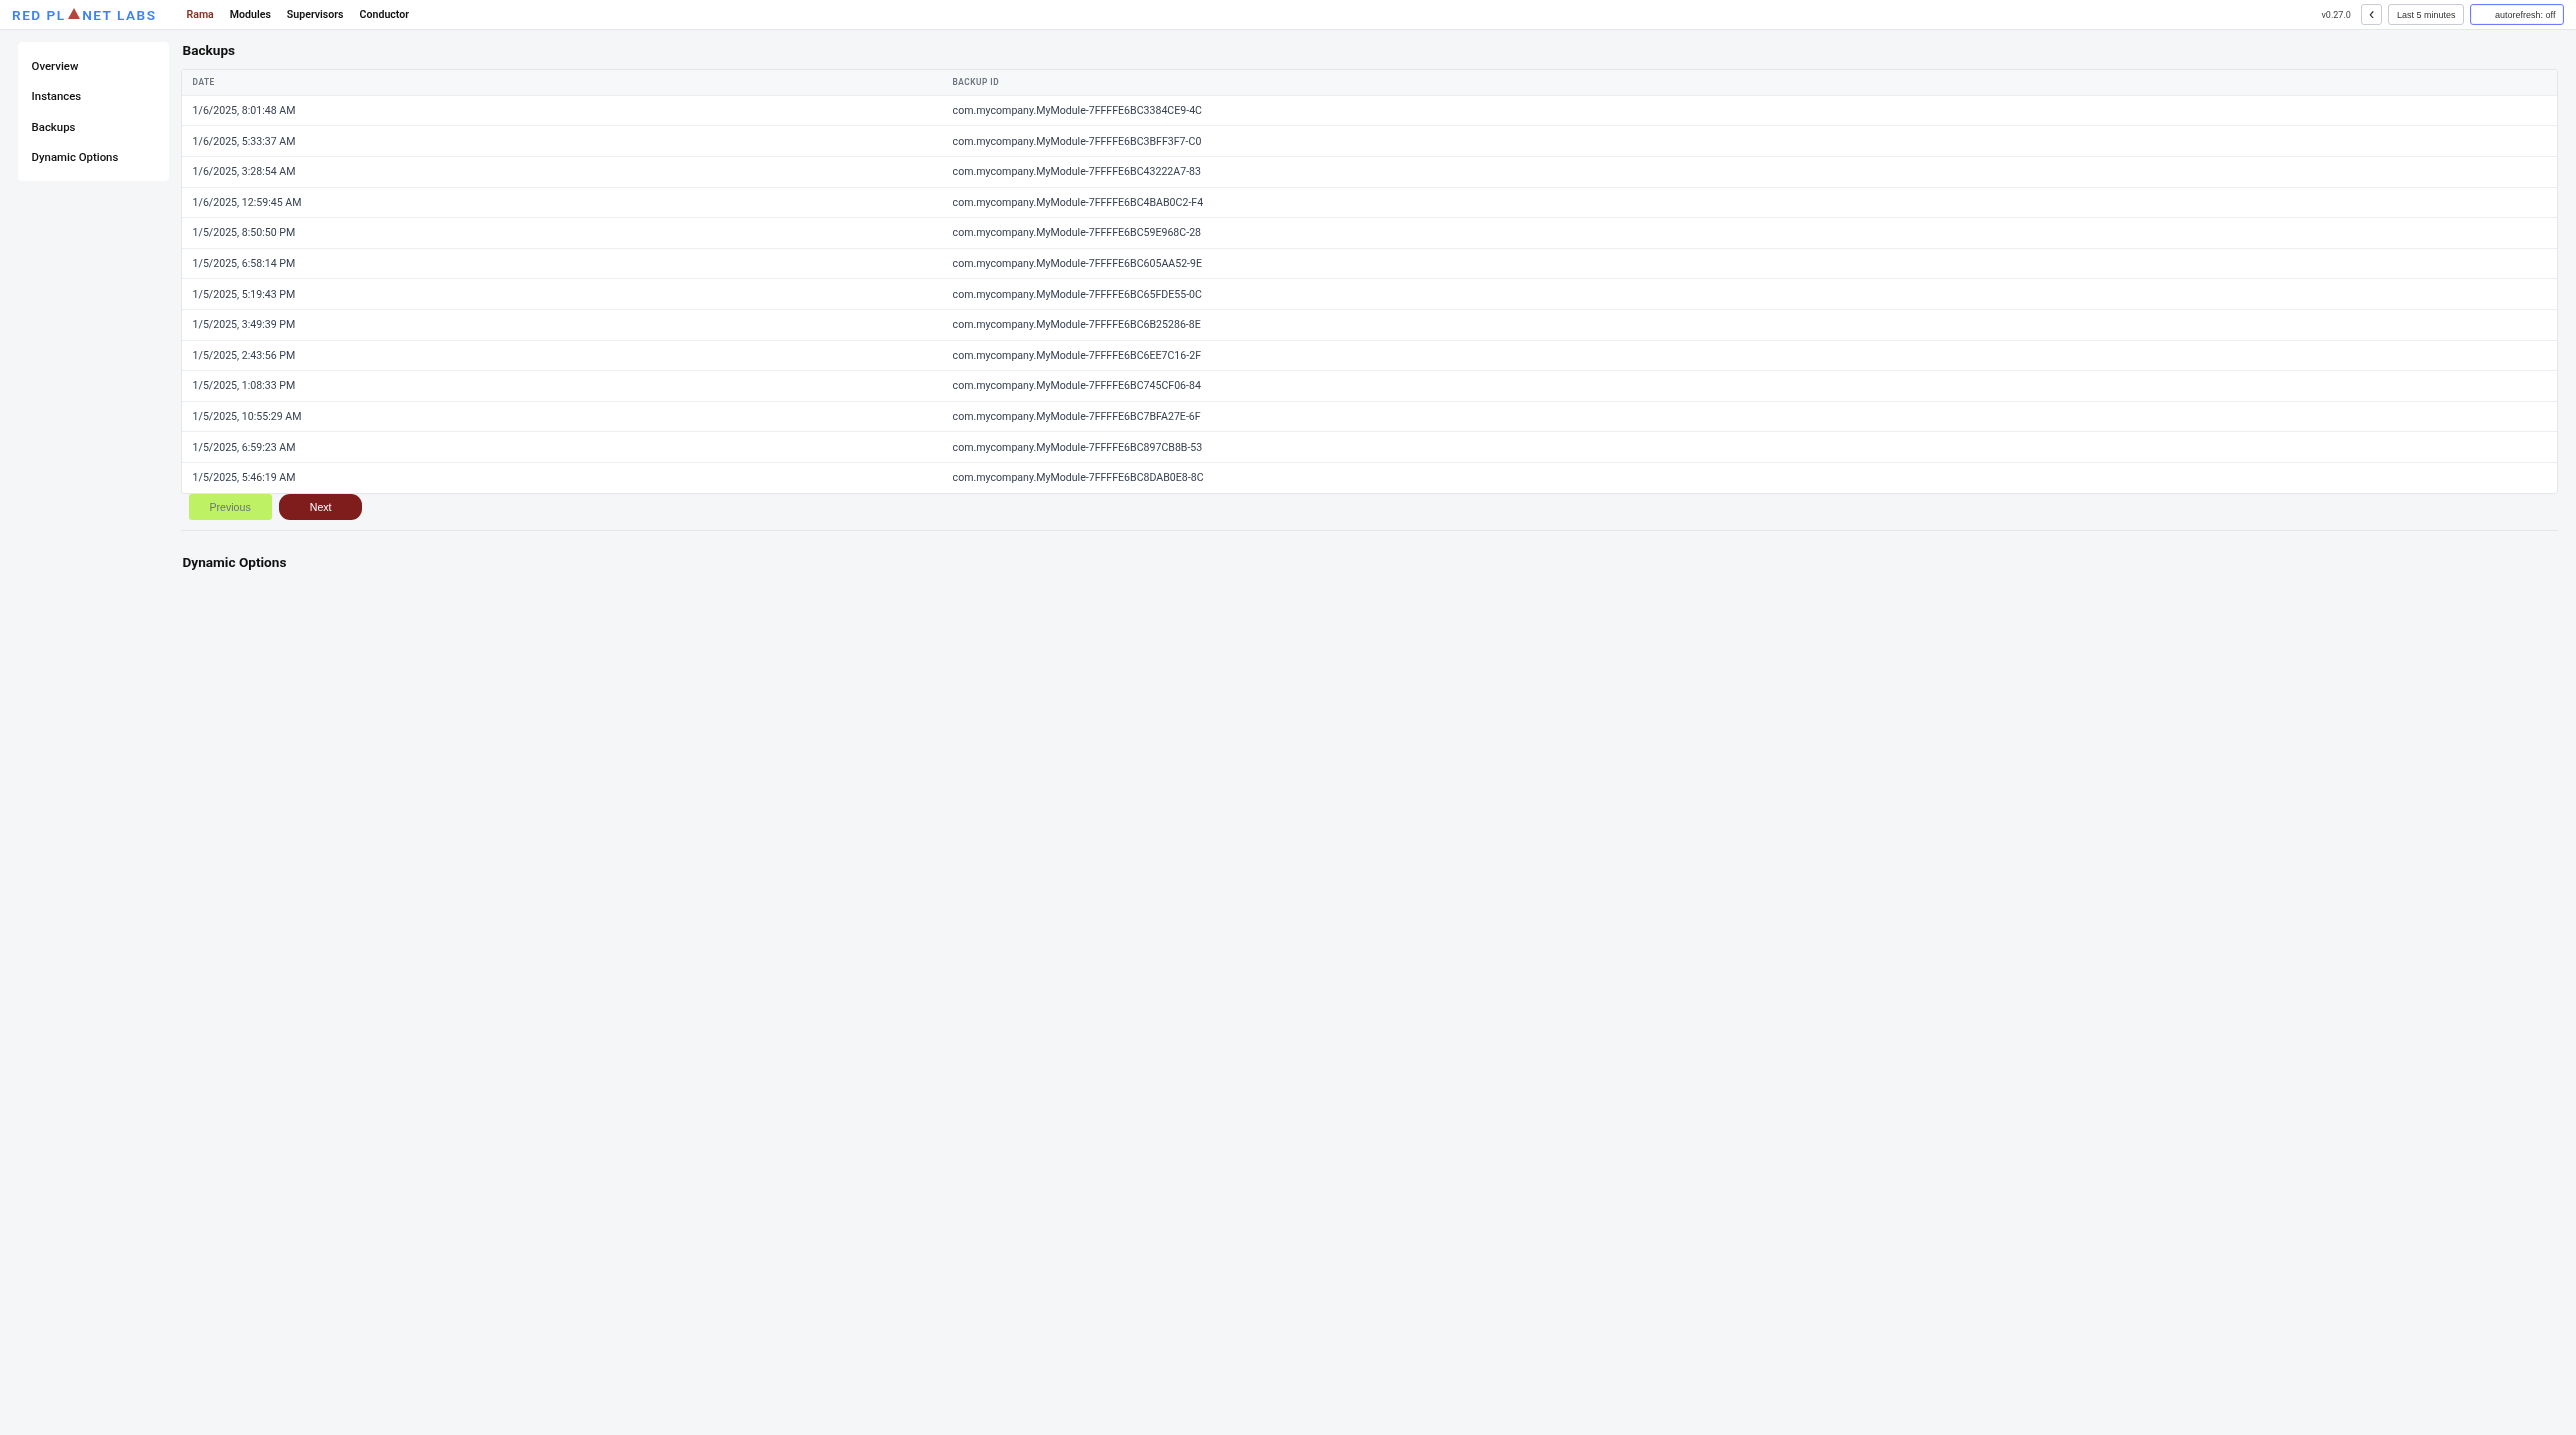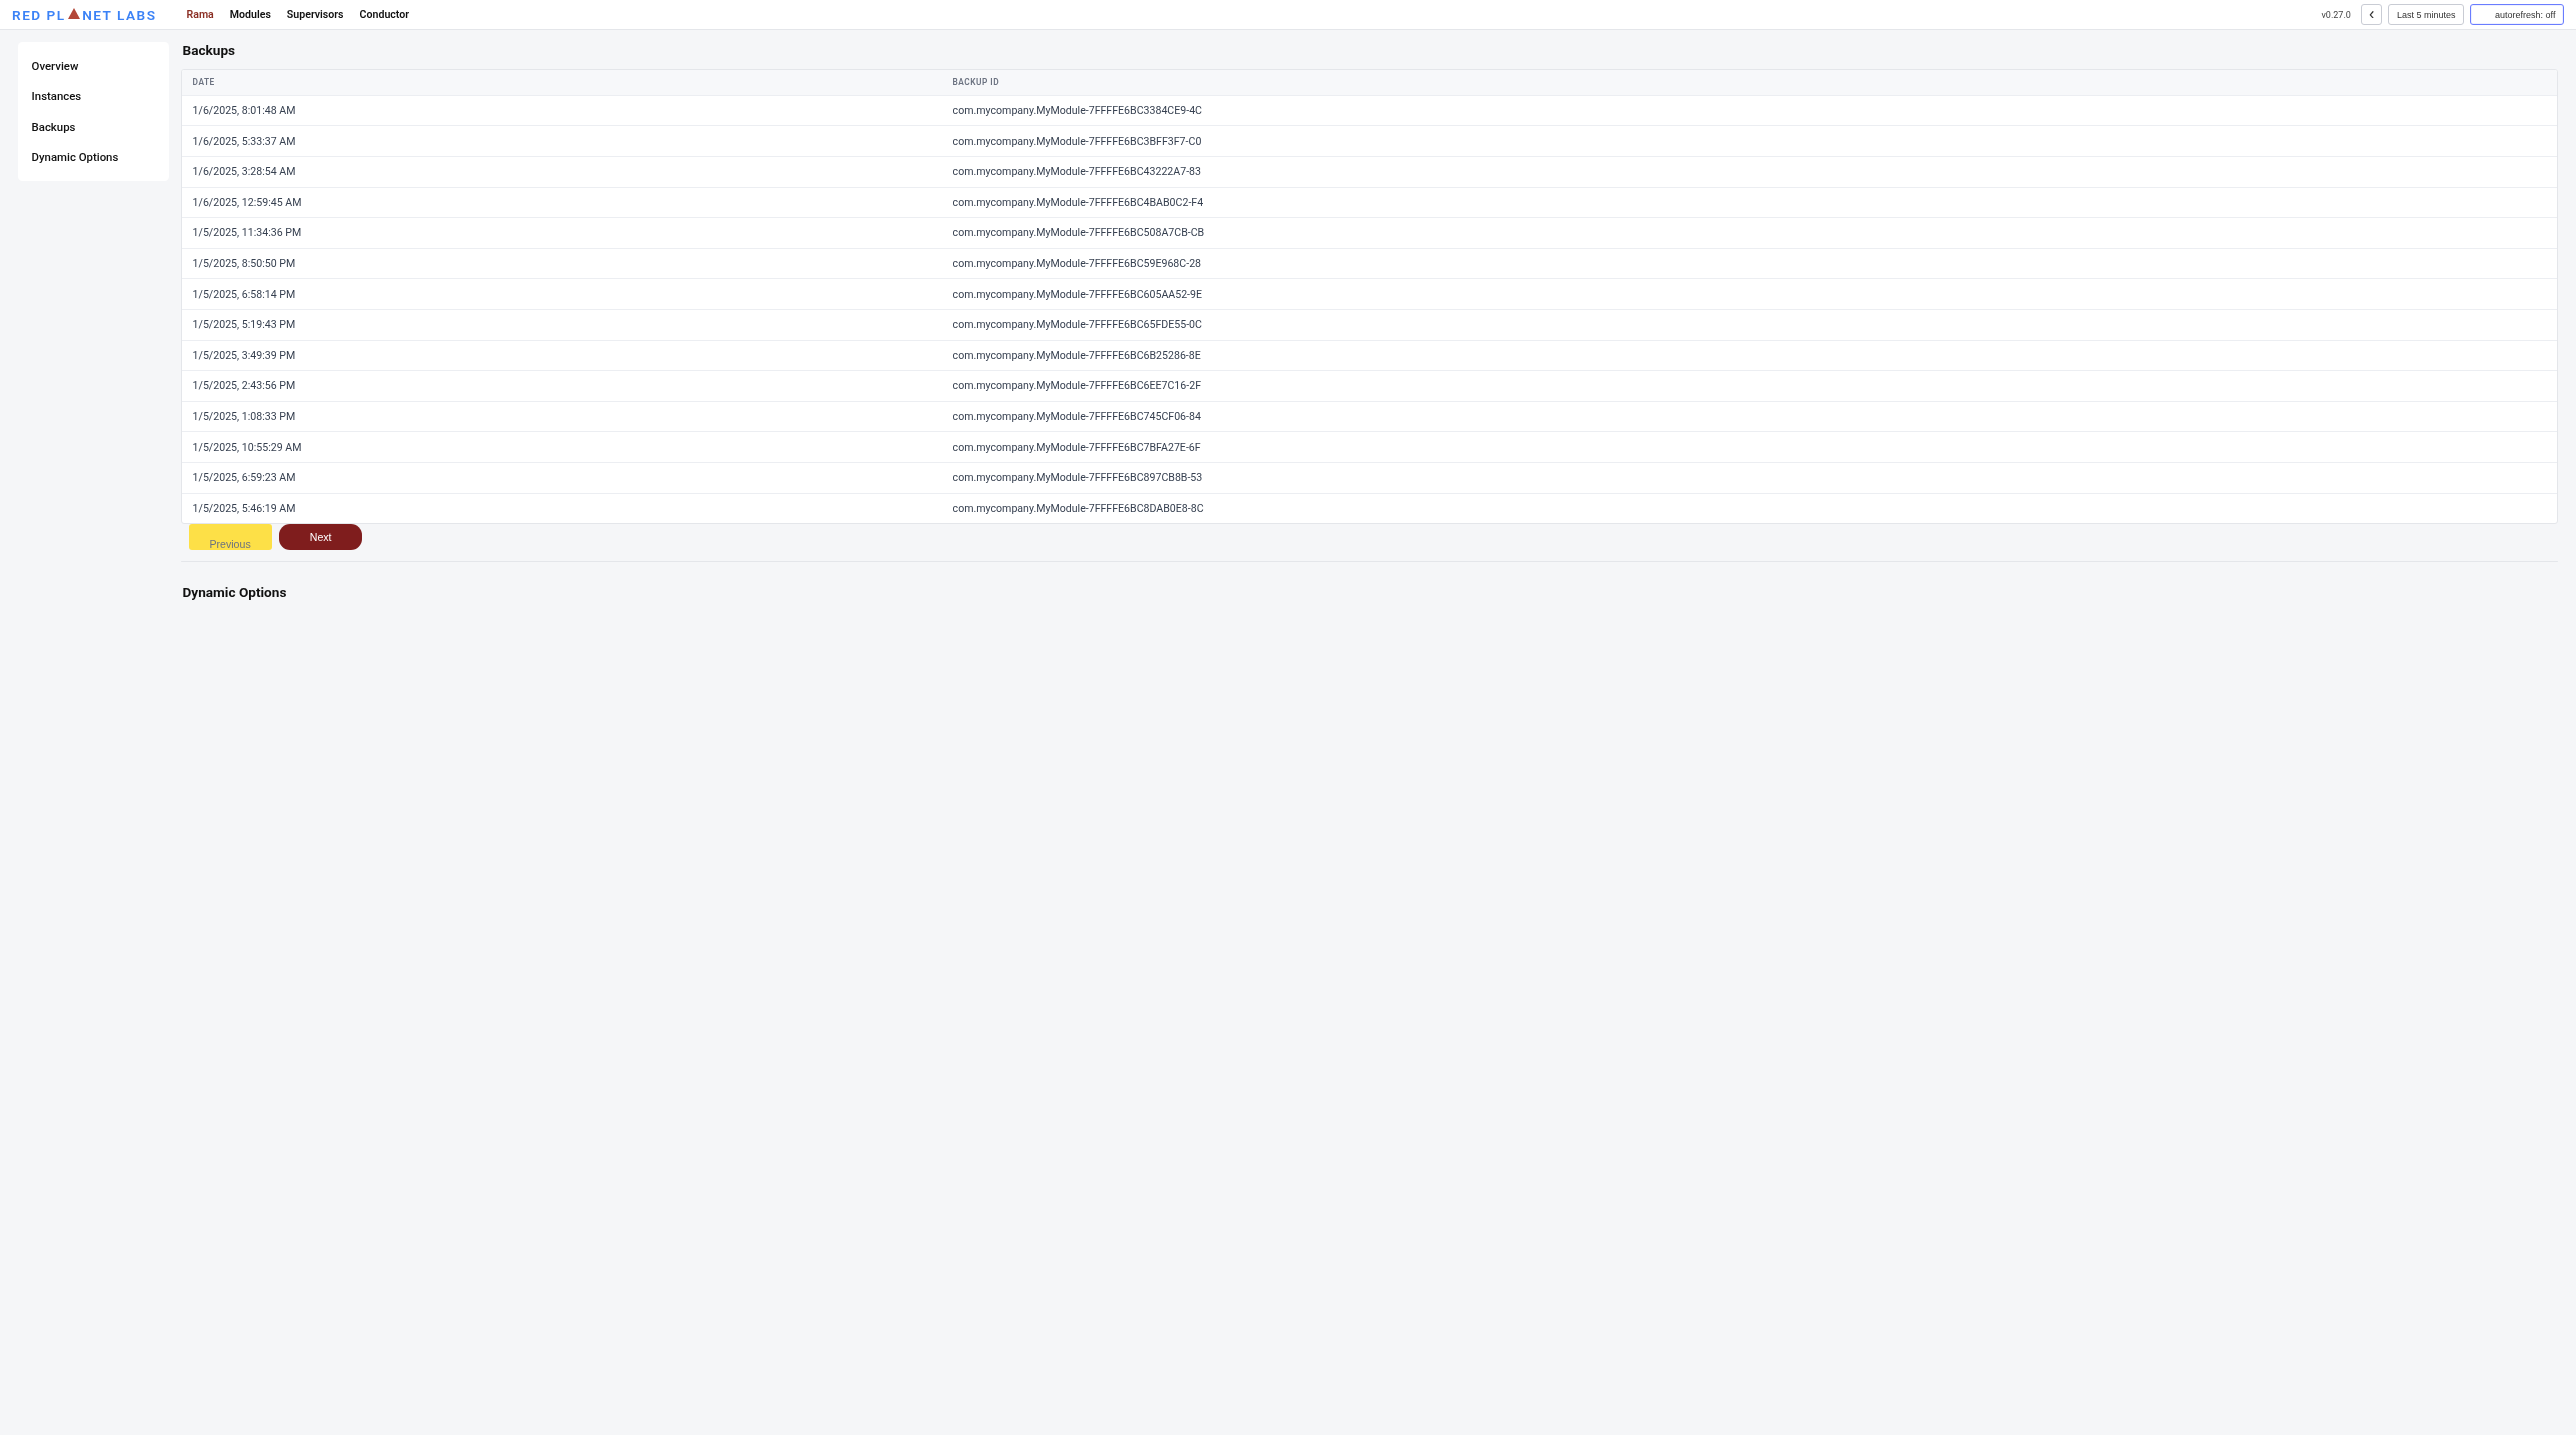--- a/index.html
+++ b/index.html
@@ -141,23 +141,22 @@
     border: none;
     border-radius: 3px;
     font-size: 10.6px;
     font-weight: 500;
     cursor: pointer;
     display: inline-flex;
     align-items: center;
     justify-content: center;
   }
   .btn.prev {
-    background: #fde047;
+    background: #bef264;
     color: #6b7280;
-    align-items: flex-end;
   }
   .btn.next {
     background: #7f1d1d;
     color: #fff;
     border-radius: 11px;
   }
 
   .bottom-divider {
     height: 0.8px;
     background: #e4e6ea;
@@ -236,24 +235,20 @@
             </tr>
             <tr>
               <td>1/6/2025, 3:28:54 AM</td>
               <td>com.mycompany.MyModule-7FFFFE6BC43222A7-83</td>
             </tr>
             <tr>
               <td>1/6/2025, 12:59:45 AM</td>
               <td>com.mycompany.MyModule-7FFFFE6BC4BAB0C2-F4</td>
             </tr>
             <tr>
-              <td>1/5/2025, 11:34:36 PM</td>
-              <td>com.mycompany.MyModule-7FFFFE6BC508A7CB-CB</td>
-            </tr>
-            <tr>
               <td>1/5/2025, 8:50:50 PM</td>
               <td>com.mycompany.MyModule-7FFFFE6BC59E968C-28</td>
             </tr>
             <tr>
               <td>1/5/2025, 6:58:14 PM</td>
               <td>com.mycompany.MyModule-7FFFFE6BC605AA52-9E</td>
             </tr>
             <tr>
               <td>1/5/2025, 5:19:43 PM</td>
               <td>com.mycompany.MyModule-7FFFFE6BC65FDE55-0C</td>

